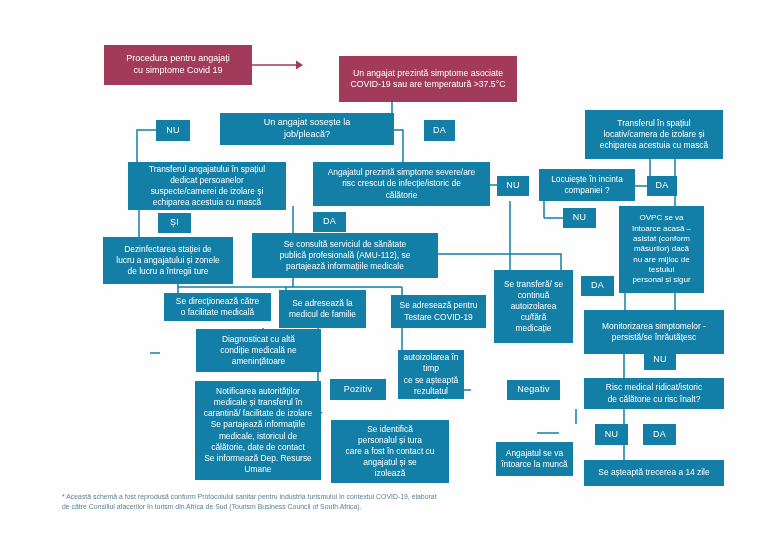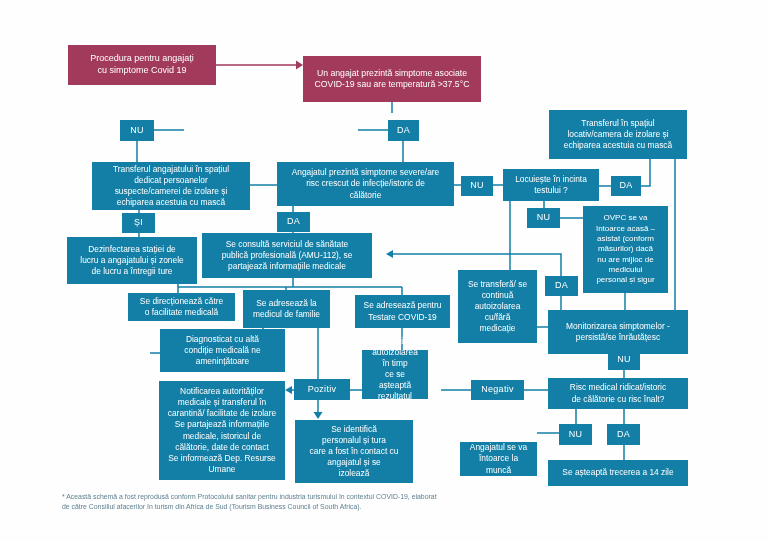--- a/index.html
+++ b/index.html
@@ -1,21 +1,21 @@
 <!DOCTYPE html>
 <html><head>
 <meta charset="utf-8">
 <style>
   html,body{margin:0;padding:0;background:#ffffff;}
   #canvas{position:relative;width:768px;height:541px;background:#fefefe;overflow:hidden;
           font-family:"Liberation Sans", sans-serif;}
   svg.lines{position:absolute;left:0;top:0;width:768px;height:541px;}
   .box{position:absolute;background:#137fa6;color:#ffffff;display:flex;align-items:center;
        justify-content:center;text-align:center;white-space:pre-line;font-size:8.4px;
-       line-height:1.32;padding:8px;box-sizing:border-box;}
+       line-height:1.32;padding:2px;box-sizing:border-box;margin-left:36px;}
   .crimson{background:#a23a5c;font-size:9px;}
   .label{font-size:9px;letter-spacing:.3px;}
   .small{font-size:8px;line-height:1.3;}
   #footnote{position:absolute;left:62px;top:492px;width:452px;color:#5b7f8f;
             font-size:6.9px;line-height:1.5;white-space:pre-line;}
 </style>
 </head>
 <body>
 
 <div id="canvas">
@@ -83,54 +83,56 @@
     <polygon points="393,250 386,254 393,258" fill="#137fa6"></polygon>
     <polygon points="292,386 285,390 292,394" fill="#137fa6"></polygon>
     <polygon points="313.5,412 322.5,412 318,419" fill="#137fa6"></polygon>
   </svg>
 
   <div class="box crimson" style="left:68px;top:45px;width:148px;height:40px">Procedura pentru angajați
 cu simptome Covid 19</div>
   <div class="box crimson" style="left:303px;top:56px;width:178px;height:46px;font-size:8.7px">Un angajat prezintă simptome asociate
 COVID-19 sau are temperatură &gt;37.5°C</div>
 
+  <div class="box" style="left:184px;top:113px;width:174px;height:32px;font-size:9px">Un angajat sosește la
+job/pleacă?</div>
   <div class="box label" style="left:120px;top:120px;width:34px;height:21px">NU</div>
   <div class="box label" style="left:388px;top:120px;width:31px;height:21px">DA</div>
 
   <div class="box" style="left:92px;top:162px;width:158px;height:48px">Transferul angajatului în spațiul
 dedicat persoanelor
 suspecte/camerei de izolare și
 echiparea acestuia cu mască</div>
   <div class="box" style="left:277px;top:162px;width:177px;height:44px">Angajatul prezintă simptome severe/are
 risc crescut de infecție/istoric de
 călătorie</div>
   <div class="box label" style="left:122px;top:213px;width:33px;height:20px">ȘI</div>
   <div class="box label" style="left:277px;top:212px;width:33px;height:20px">DA</div>
 
   <div class="box" style="left:67px;top:237px;width:130px;height:47px">Dezinfectarea stației de
 lucru a angajatului și zonele
 de lucru a întregii ture</div>
-  <div class="box" style="left:202px;top:233px;width:170px;height:45px">Se consultă serviciul de sănătate
+  <div class="box" style="left:216px;top:233px;width:186px;height:45px">Se consultă serviciul de sănătate
 publică profesională (AMU-112), se
 partajează informațiile medicale</div>
 
   <div class="box label" style="left:461px;top:176px;width:32px;height:20px">NU</div>
   <div class="box" style="left:503px;top:169px;width:96px;height:32px">Locuiește în incinta
-testului ?</div>
+companiei ?</div>
   <div class="box label" style="left:611px;top:176px;width:30px;height:20px">DA</div>
   <div class="box" style="left:549px;top:110px;width:138px;height:49px">Transferul în spațiul
 locativ/camera de izolare și
 echiparea acestuia cu mască</div>
   <div class="box label" style="left:527px;top:208px;width:33px;height:20px">NU</div>
   <div class="box small" style="left:583px;top:206px;width:85px;height:87px">OVPC se va
 întoarce acasă –
 asistat (conform
 măsurilor) dacă
 nu are mijloc de
-medicului
+testului
 personal și sigur</div>
 
   <div class="box" style="left:128px;top:293px;width:107px;height:28px">Se direcționează către
 o facilitate medicală</div>
   <div class="box" style="left:243px;top:290px;width:87px;height:38px">Se adresează la
 medicul de familie</div>
   <div class="box" style="left:355px;top:295px;width:95px;height:33px">Se adresează pentru
 Testare COVID-19</div>
   <div class="box" style="left:458px;top:270px;width:79px;height:73px">Se transferă/ se
 continuă

